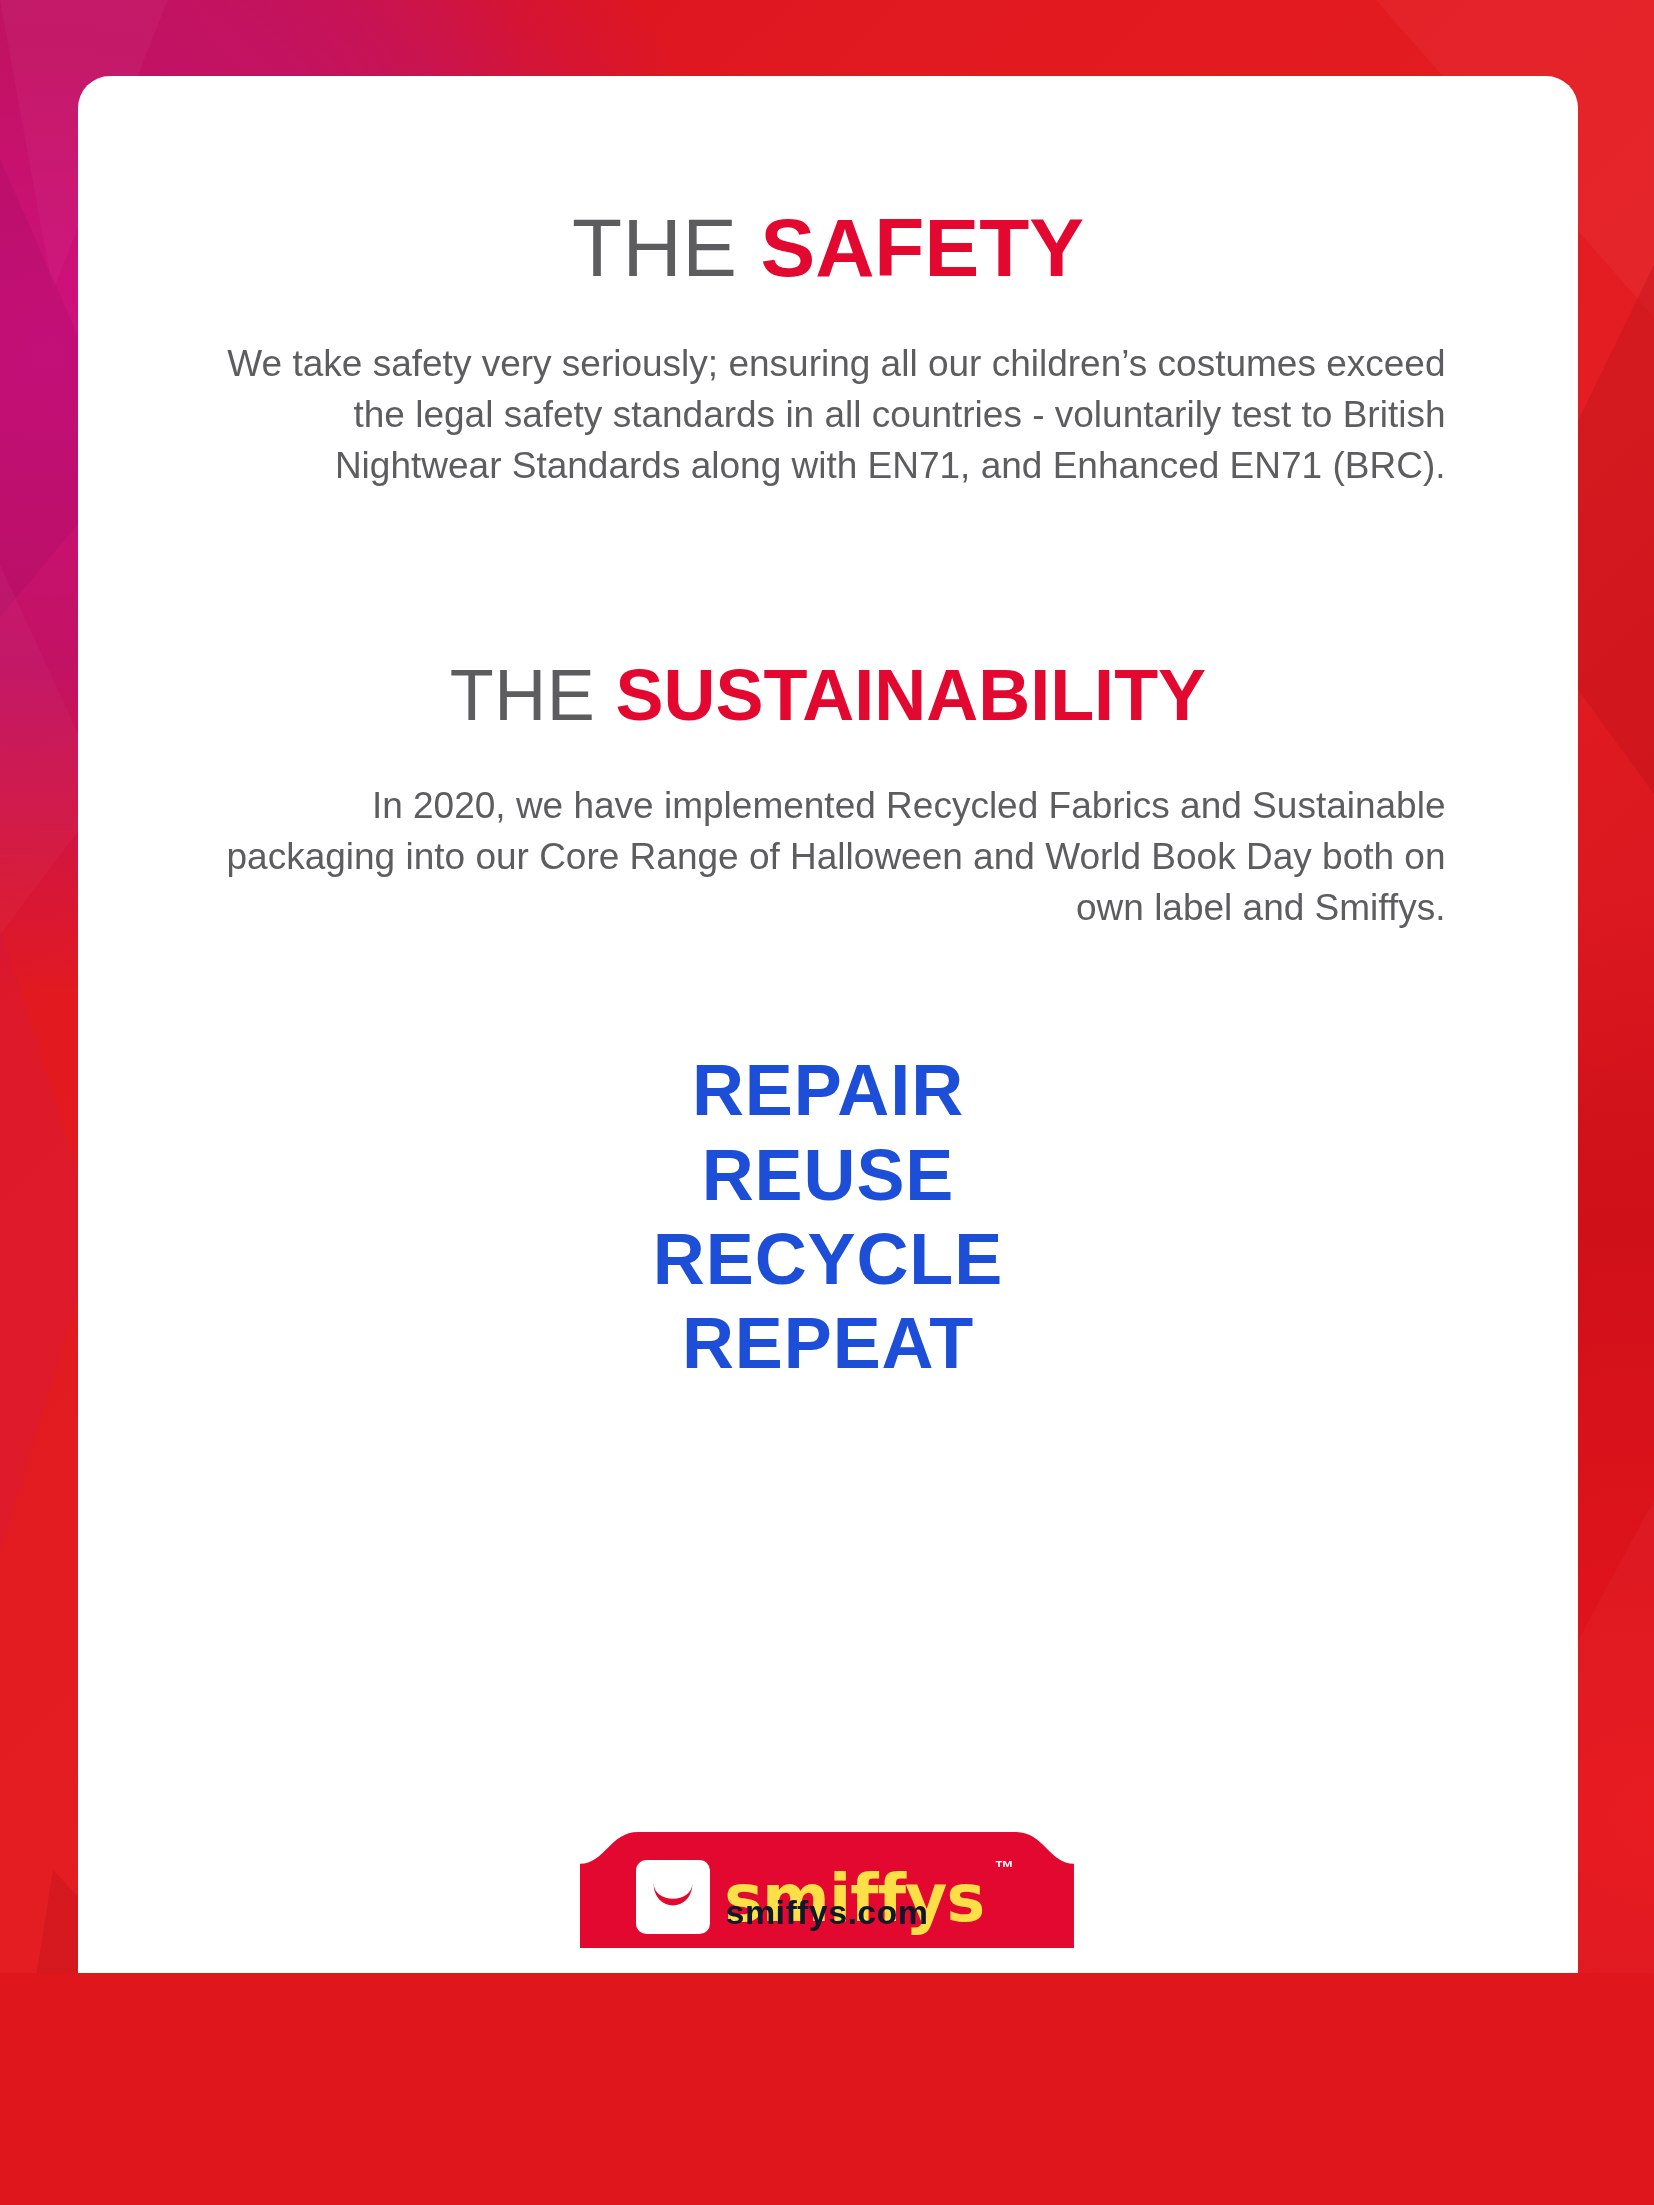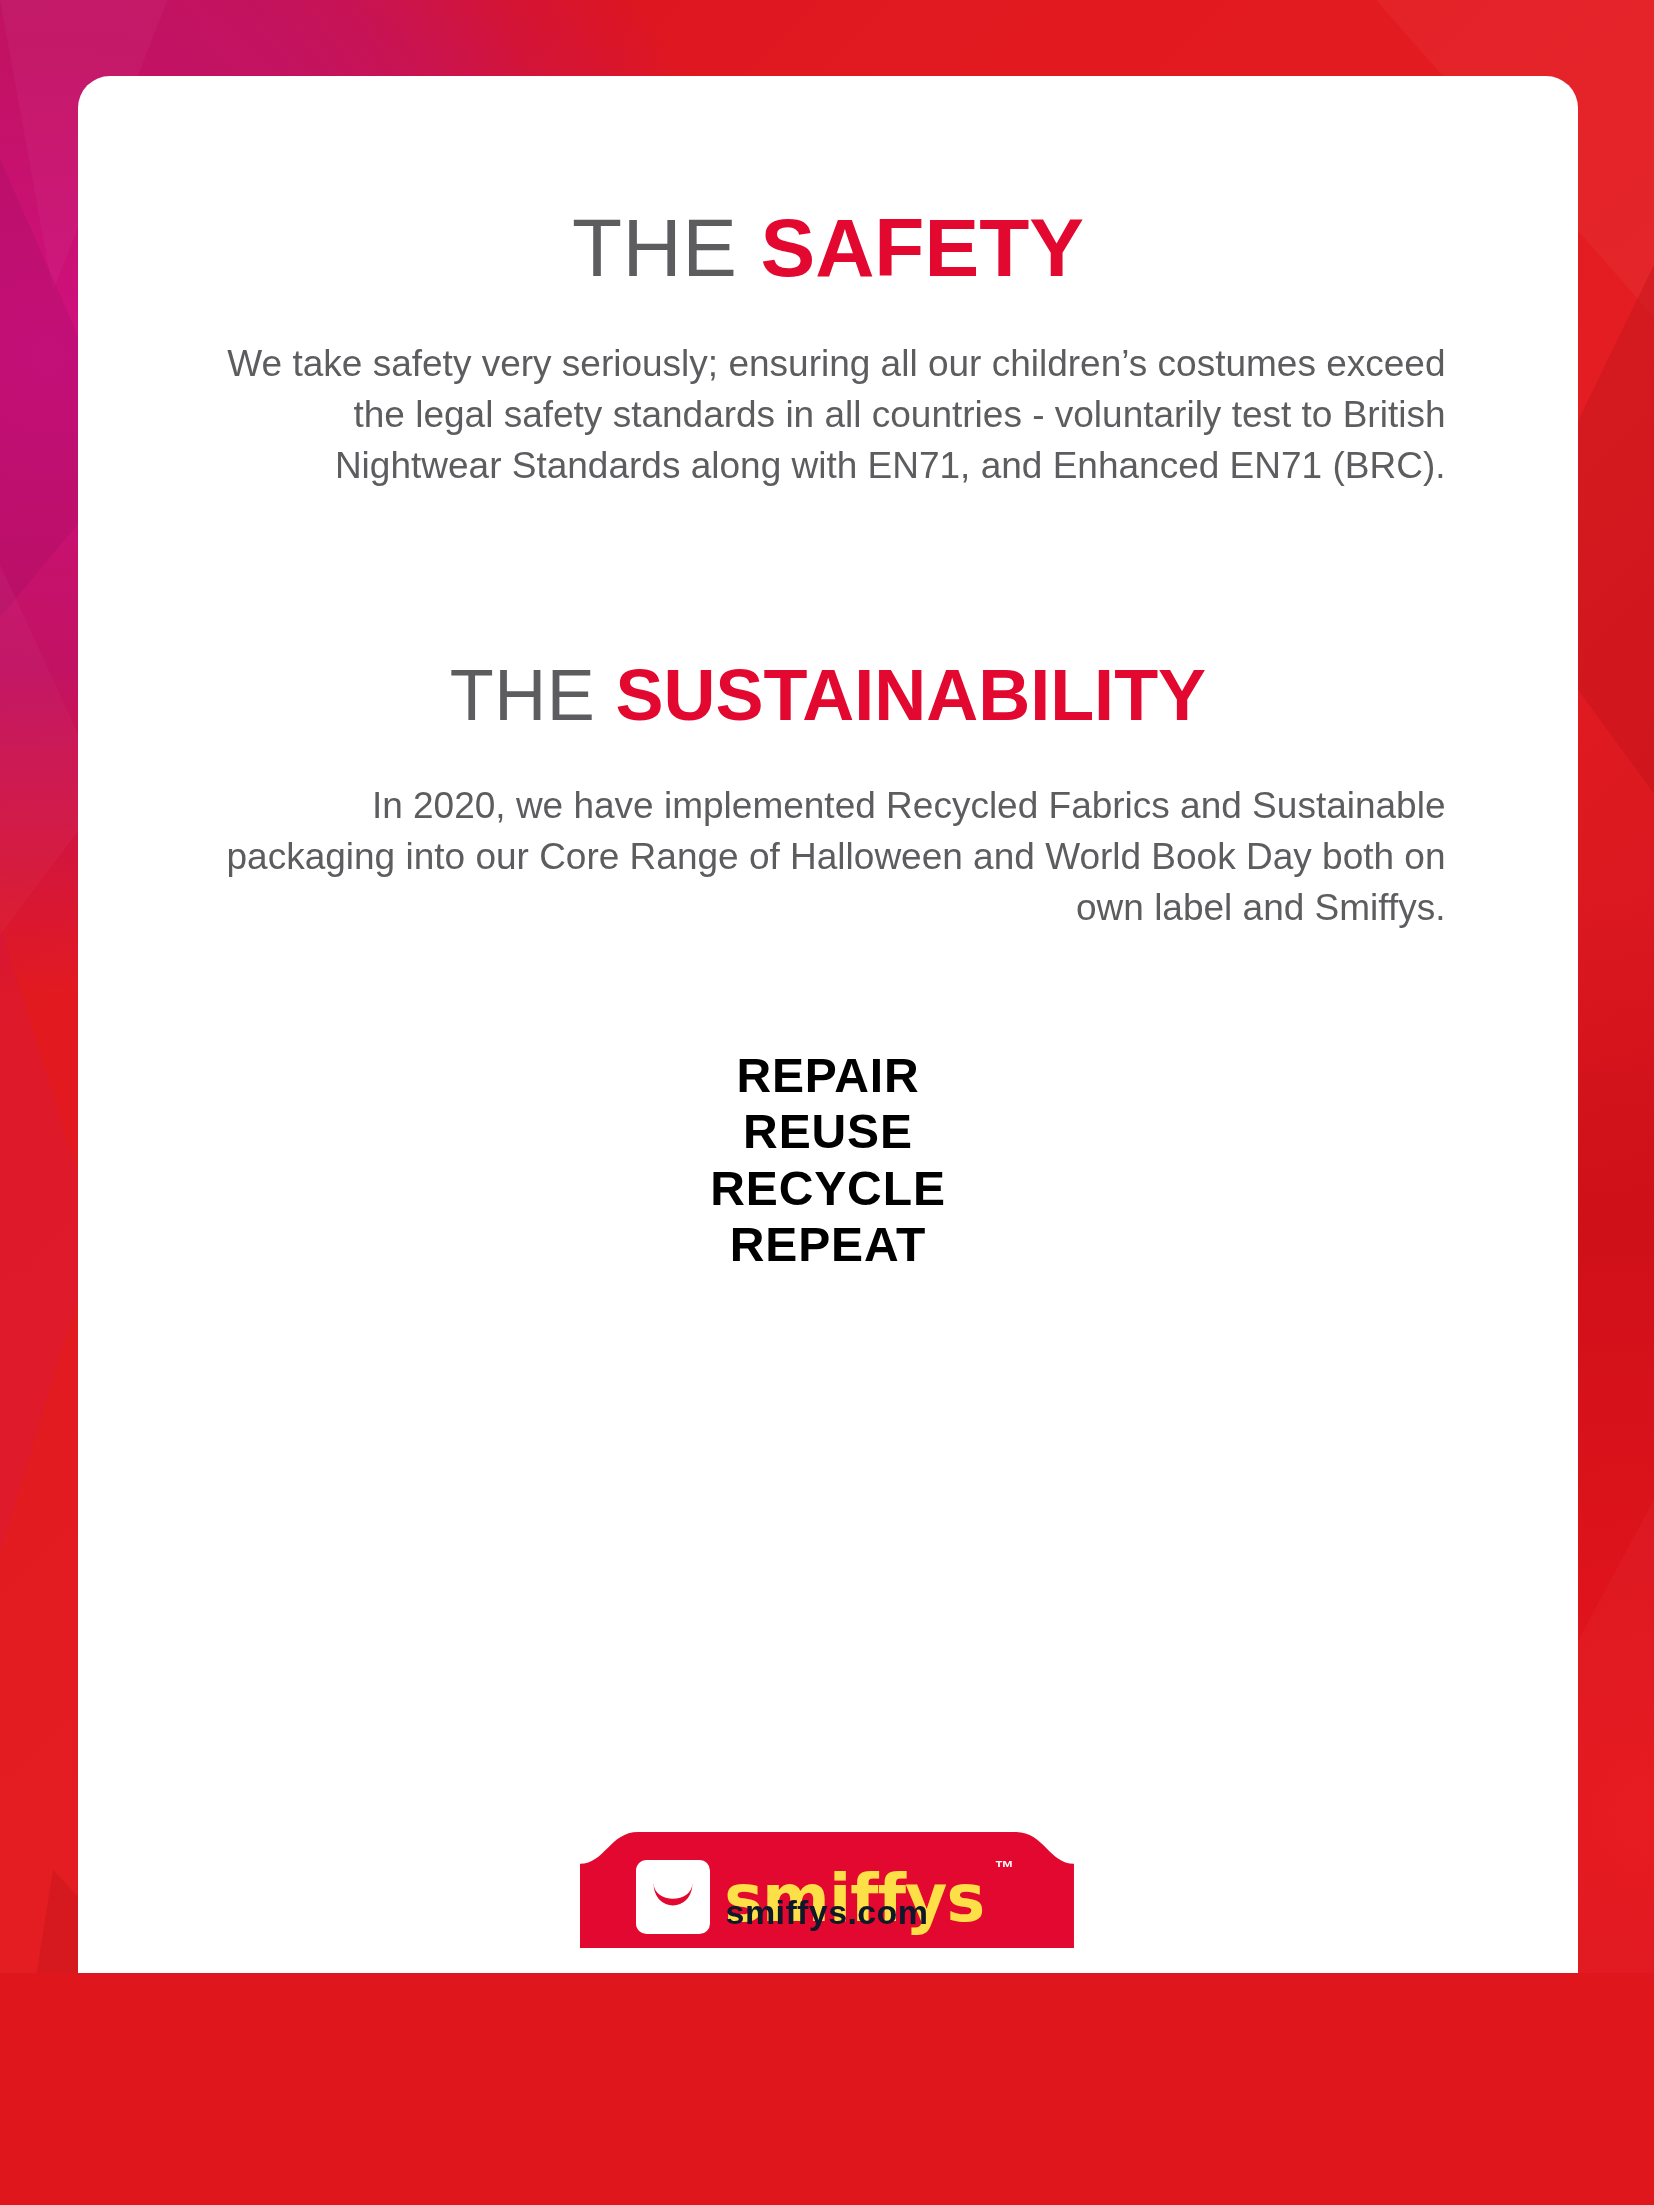--- a/index.html
+++ b/index.html
@@ -93,24 +93,24 @@
   .spacer-2 { height: 168px; }
   .spacer-3 { height: 49px; }
   .spacer-4 { height: 115px; }
 
   
   .slogan {
     margin: 0 auto;
     text-align: center;
   }
   .slogan-line {
-    font-size: 48px;
+    font-size: 72px;
     line-height: 1.17;
     font-weight: 700;
-    color: #000000;
+    color: #1d4ed8;
     letter-spacing: 0.9px;
   }
 
   
   .logo-tab {
     position: absolute;
     left: 50%;
     transform: translateX(-50%);
     bottom: 25px;
     width: 494px;

